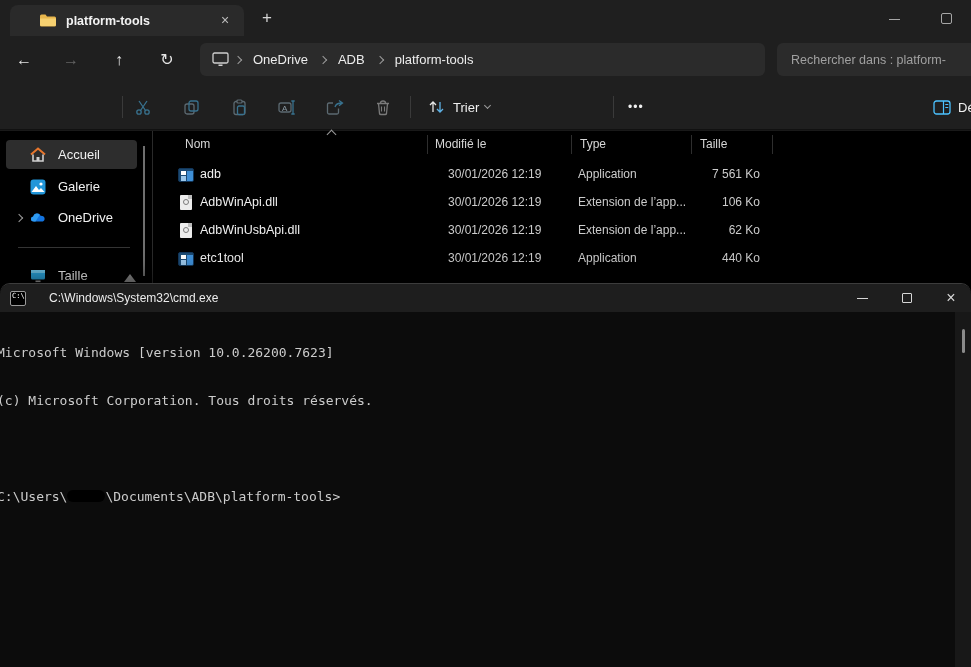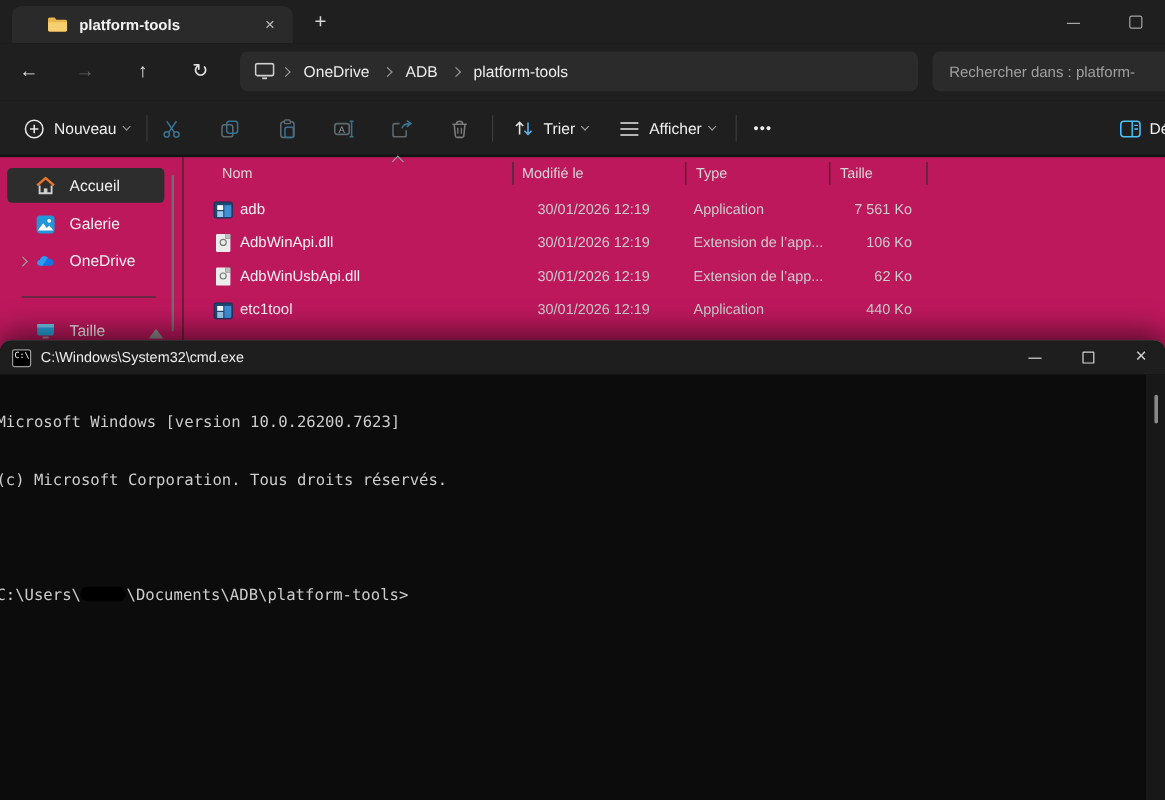--- a/index.html
+++ b/index.html
@@ -39,21 +39,21 @@
 
   .toolbar { position:absolute; left:0; top:84px; width:971px; height:46px; background:#1f1f1f;
              border-bottom:1px solid #111; }
   .tbtn { position:absolute; top:9px; height:28px; display:flex; align-items:center;
           border-radius:4px; padding:0 8px; color:#f0f0f0; font-size:13px; }
   .ticon { position:absolute; top:9px; width:28px; height:28px; display:flex;
            align-items:center; justify-content:center; border-radius:4px; }
   .tsep { position:absolute; top:12px; width:1px; height:22px; background:#3a3a3a; }
 
   
-  .content { position:absolute; left:0; top:131px; width:971px; height:160px; background:#be185d; }
+  .content { position:absolute; left:0; top:131px; width:971px; height:160px; background:#000000; }
   .side-item { position:absolute; left:6px; width:131px; height:29px; display:flex;
                align-items:center; border-radius:4px; color:#f0f0f0; font-size:13px; }
   .side-item.sel { background:#2d2d2d; }
   .side-icon { width:16px; height:16px; margin-left:24px; margin-right:12px; flex:none; }
   .side-div { position:absolute; left:18px; width:112px; height:1px; background:#343434; }
   .panel-div { position:absolute; left:152px; top:0; width:1px; height:160px; background:#2a2a2a; }
   .side-scroll { position:absolute; left:143px; top:15px; width:2px; height:130px; background:#6f6f6f; }
   .side-tri { position:absolute; left:124px; top:143px; width:0; height:0;
               border-left:6px solid transparent; border-right:6px solid transparent;
               border-bottom:8px solid #8f8f8f; }
@@ -87,21 +87,21 @@
 
   
   .cmd { position:absolute; left:0; top:283px; width:971px; height:384px; background:#0c0c0c;
          border-radius:10px 10px 0 0; border-top:1px solid #3c3c3c; box-shadow:0 -6px 24px rgba(0,0,0,.55); }
   .cmd-tb { position:absolute; left:0; top:0; width:100%; height:28px; background:#1e1e1e;
             border-radius:10px 10px 0 0; display:flex; align-items:center; }
   .cmd-ico { width:16px; height:15px; margin-left:10px; background:#000; border:1px solid #9a9a9a;
              border-radius:2px; position:relative; flex:none; }
   .cmd-ico span { position:absolute; left:1px; top:1px; font-family:"DejaVu Sans Mono",monospace;
                   font-size:7px; line-height:7px; color:#fff; }
-  .cmd-title { margin-left:8px; font-size:12px; color:#ececec; }
+  .cmd-title { margin-left:23px; font-size:12px; color:#ececec; }
   .cmd-btn { position:absolute; top:0; width:40px; height:28px; display:flex;
              align-items:center; justify-content:center; }
   .cmd-min { width:11px; height:1px; background:#d6d6d6; }
   .cmd-max { width:10px; height:10px; border:1px solid #d6d6d6; border-radius:1px; }
   .cmd-x { color:#d6d6d6; font-size:16px; line-height:16px; }
   .cmd-body { position:absolute; left:0; top:29px; width:955px; height:355px; overflow:hidden;
               font-family:"DejaVu Sans Mono","Liberation Mono",monospace; font-size:13px;
               line-height:16px; color:#cccccc; white-space:pre; }
   .cmd-body .ln { margin-left:-3px; }
   .redact { display:inline-block; width:38px; height:12px; background:#000; border-radius:6px;
@@ -151,28 +151,20 @@
         <span class="chev"></span>
         <span class="crumb">platform-tools</span>
       </div>
 
       <div class="pill row" style="left:777px; width:200px; padding-left:14px; color:#a0a0a0; font-size:12.5px">
         <span>Rechercher dans : platform-</span>
       </div>
     </div>
 
     <div class="toolbar">
-      <div class="tbtn" style="left:12px">
-        <svg width="17" height="17" viewBox="0 0 17 17" style="margin-right:8px">
-          <circle cx="8.5" cy="8.5" r="7.3" fill="none" stroke="#e6e6e6" stroke-width="1.3"></circle>
-          <path d="M8.5 5 v7 M5 8.5 h7" stroke="#e6e6e6" stroke-width="1.3"></path>
-        </svg>
-        <span>Nouveau</span>
-        <span class="chev chev-down"></span>
-      </div>
       <div class="tsep" style="left:122px"></div>
 
       <div class="ticon" style="left:129px">
         <svg width="17" height="17" viewBox="0 0 17 17">
           <circle cx="4" cy="13" r="2.2" fill="none" stroke="#38728f" stroke-width="1.3"></circle>
           <circle cx="12" cy="13" r="2.2" fill="none" stroke="#38728f" stroke-width="1.3"></circle>
           <path d="M5.5 11.5 L12 2 M10.5 11.5 L4 2" stroke="#38728f" stroke-width="1.3" fill="none"></path>
         </svg>
       </div>
       <div class="ticon" style="left:177px">
@@ -212,27 +204,20 @@
 
       <div class="tbtn" style="left:420px">
         <svg width="18" height="16" viewBox="0 0 18 16" style="margin-right:7px">
           <path d="M5 13 V3 M2 6 L5 3 L8 6" fill="none" stroke="#e6e6e6" stroke-width="1.3"></path>
           <path d="M12 3 v10 M9 10 L12 13 L15 10" fill="none" stroke="#5fb2e6" stroke-width="1.3"></path>
         </svg>
         <span>Trier</span>
         <span class="chev chev-down"></span>
       </div>
 
-      <div class="tbtn" style="left:508px">
-        <svg width="17" height="15" viewBox="0 0 17 15" style="margin-right:8px">
-          <path d="M1 2.5 h15 M1 7.5 h15 M1 12.5 h15" stroke="#e6e6e6" stroke-width="1.4"></path>
-        </svg>
-        <span>Afficher</span>
-        <span class="chev chev-down"></span>
-      </div>
       <div class="tsep" style="left:613px"></div>
 
       <div class="tbtn" style="left:620px; letter-spacing:1px; font-size:12px">
         <span>•••</span>
       </div>
 
       <div class="tbtn" style="left:925px; width:46px; overflow:hidden; padding-right:0">
         <svg width="18" height="15" viewBox="0 0 18 15" style="margin-right:7px; flex:none">
           <rect x="1" y="1" width="16" height="13" rx="2.5" fill="none" stroke="#4cc2ff" stroke-width="1.3"></rect>
           <path d="M10.5 1 v13" stroke="#4cc2ff" stroke-width="1.2"></path>

